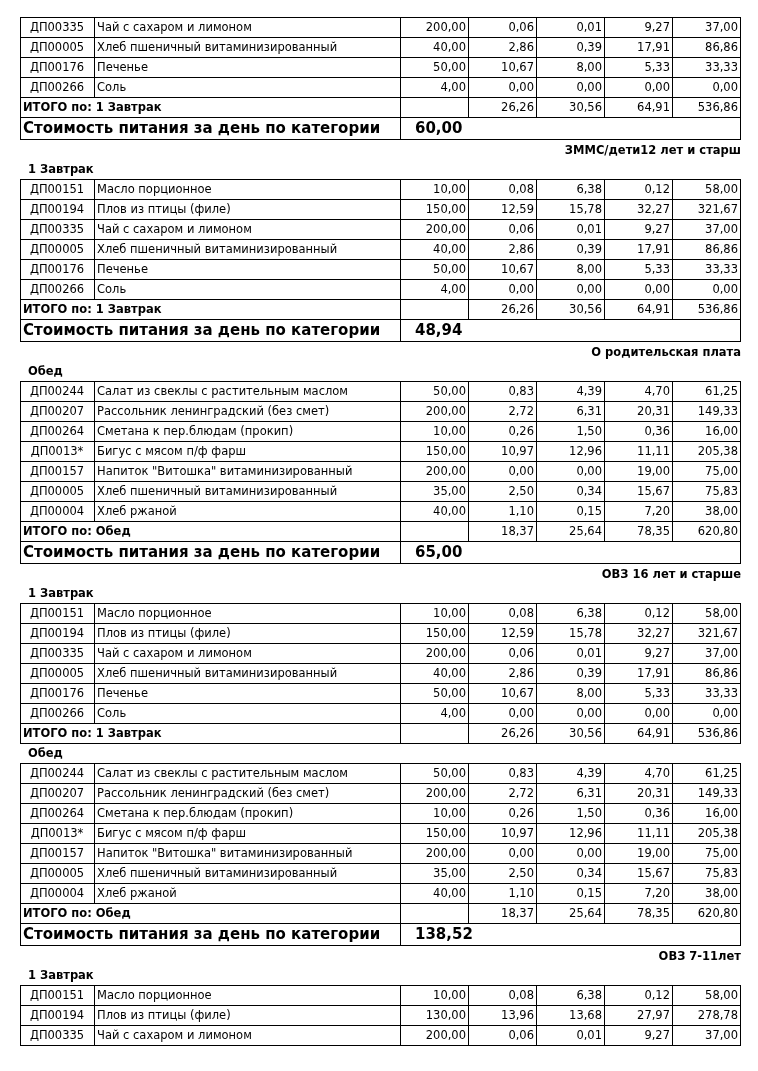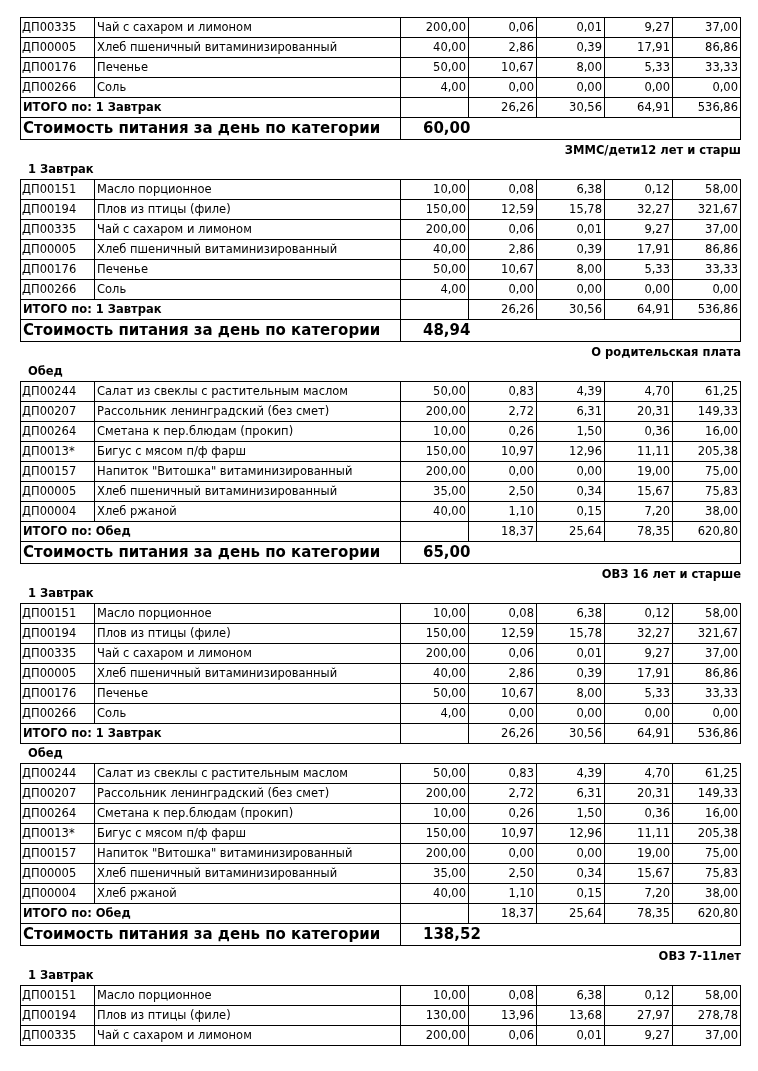--- a/index.html
+++ b/index.html
@@ -4,27 +4,27 @@
 <style>
   html, body { margin: 0; padding: 0; background: #ffffff; }
   body { width: 758px; height: 1071px; overflow: hidden; position: relative;
          font-family: "DejaVu Sans", sans-serif; color: #000; }
   .page { position: absolute; left: 20px; top: 17px; width: 721px; }
   table { border-collapse: collapse; width: 721px; table-layout: fixed; }
   td { border: 1px solid #000; height: 19px; padding: 0 2px; font-size: 11.5px;
        line-height: 19px; white-space: nowrap; overflow: hidden; vertical-align: top; }
   col.c-code { width: 74px; } col.c-name { width: 306px; } col.c-qty { width: 68px; }
   col.c-n { width: 68px; }
-  td.code { padding-left: 1px; }
+  td.code { padding-left: 1px; text-align: center; }
   td.qty { text-align: right; }
   td.num { text-align: right; }
   tr.total td { font-weight: bold; }
   tr.total td.num { font-weight: normal; margin-left: 14px; }
   tr.cost td { height: 20px; line-height: 21px; font-size: 15px; font-weight: bold; }
-  tr.cost td.cost-val { padding-left: 22px; }
+  tr.cost td.cost-val { padding-left: 14px; }
   .cat-title { height: 20px; line-height: 20px; font-size: 11.5px; font-weight: bold;
                text-align: right; padding-left: 30px; }
   .meal-label { height: 19px; line-height: 19px; font-size: 11.5px; font-weight: bold;
                 padding-left: 8px; }
 </style>
 </head>
 <body>
 
 <div class="page" id="page">
     <table>

